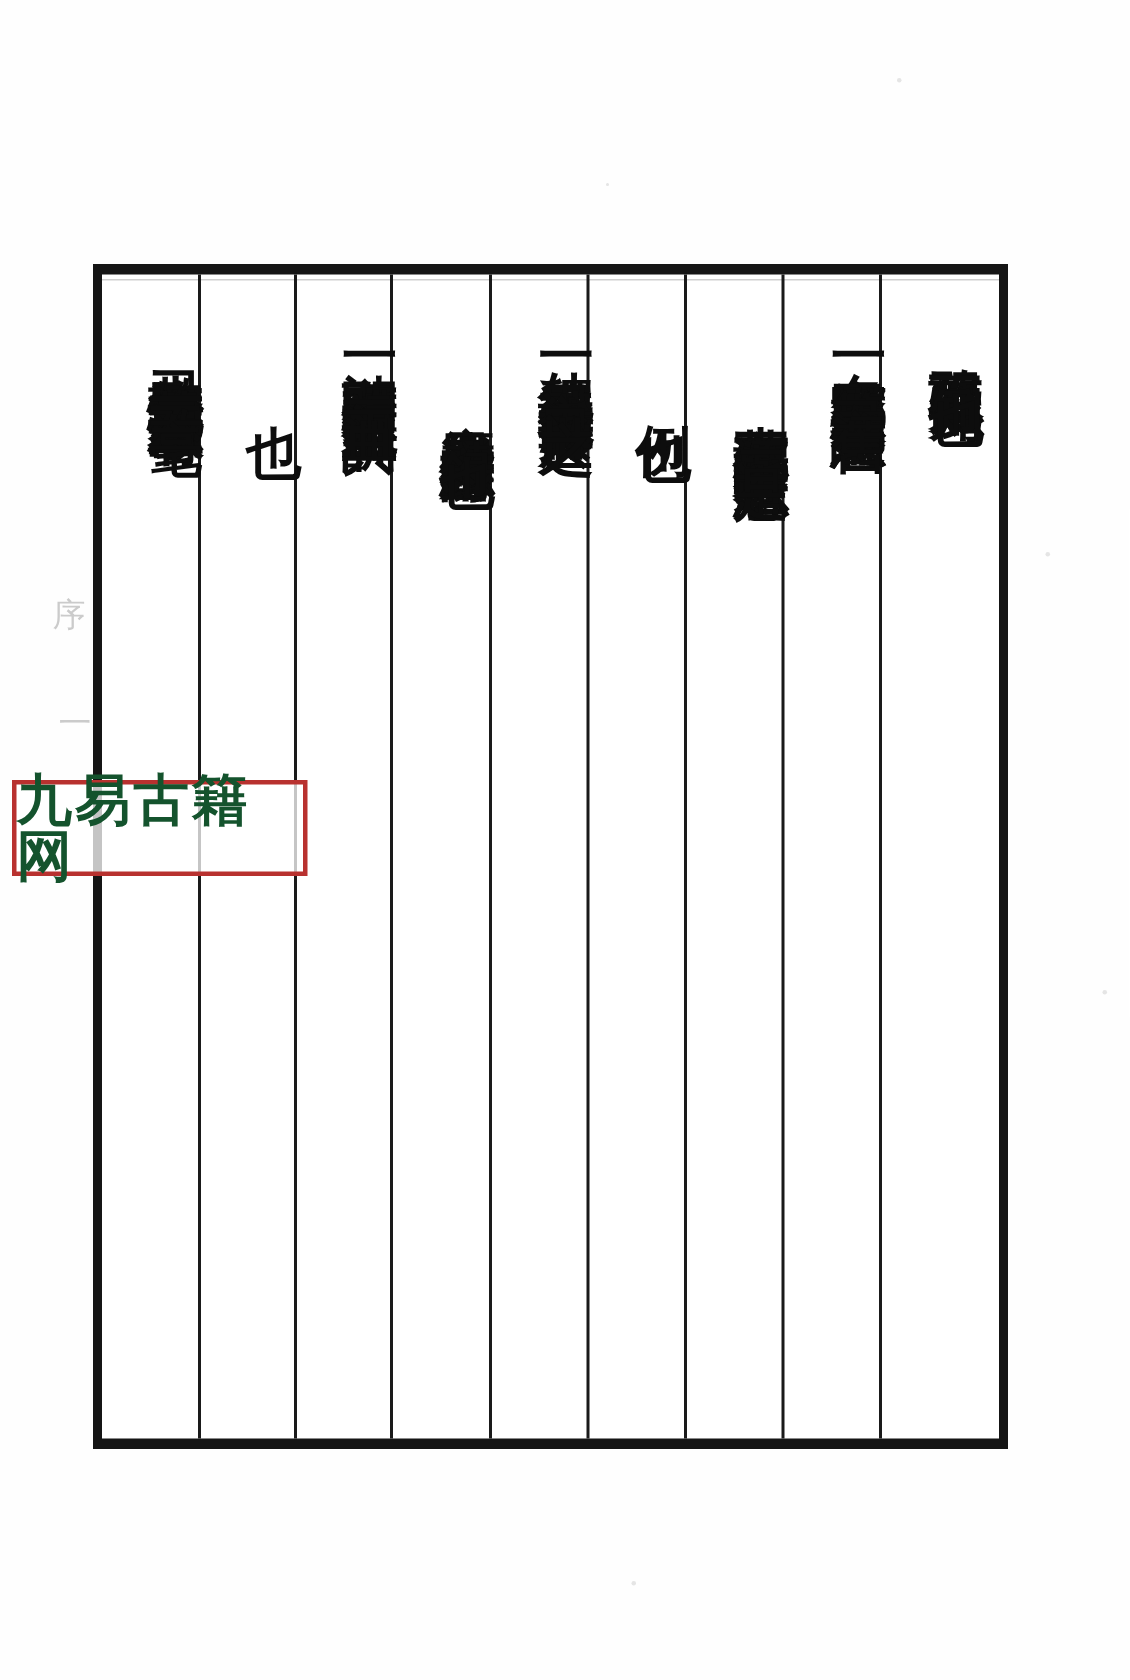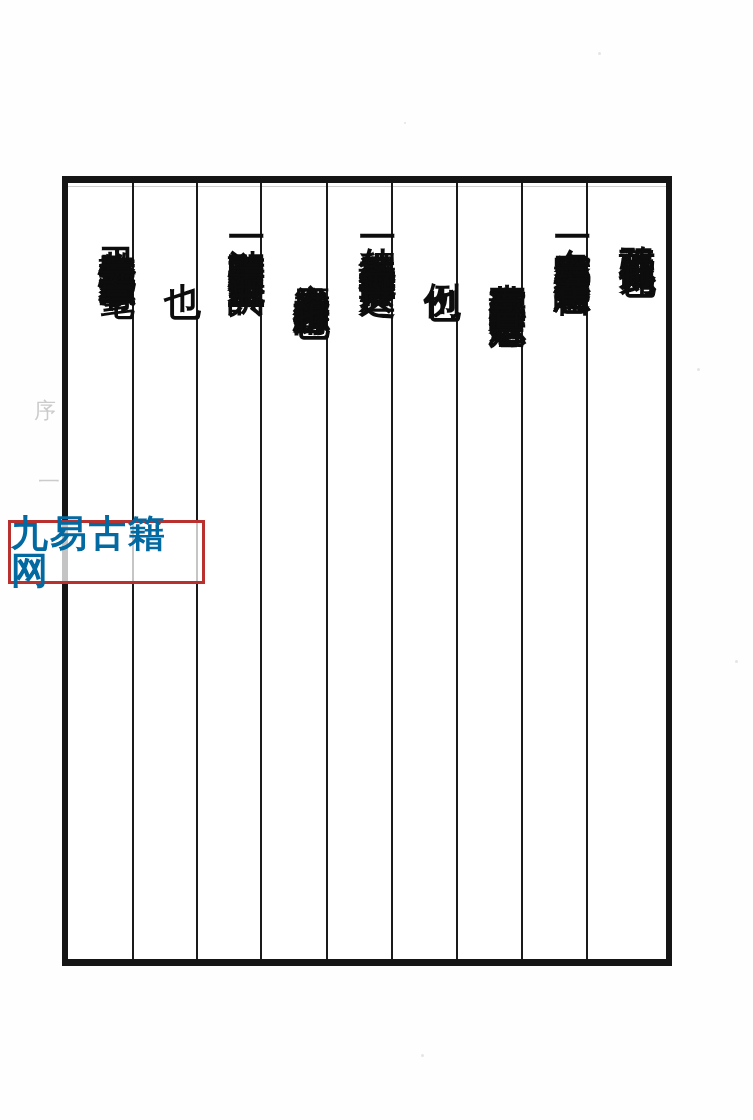--- a/index.html
+++ b/index.html
@@ -100,21 +100,21 @@
     width: 197px;
     height: 64px;
     border: 3px solid #b8312f;
     box-sizing: border-box;
     background: rgba(255,255,255,0.75);
     display: flex;
     align-items: center;
     justify-content: center;
   }
   #watermark .wm-text {
-    color: #0369a1;
+    color: #14532d;
     font-size: 37px;
     font-weight: 700;
     letter-spacing: 2px;
     font-family: Liberation Sans, sans-serif;
     line-height: 1;
   }
 
   
   .margin-mark {
     position: absolute;

